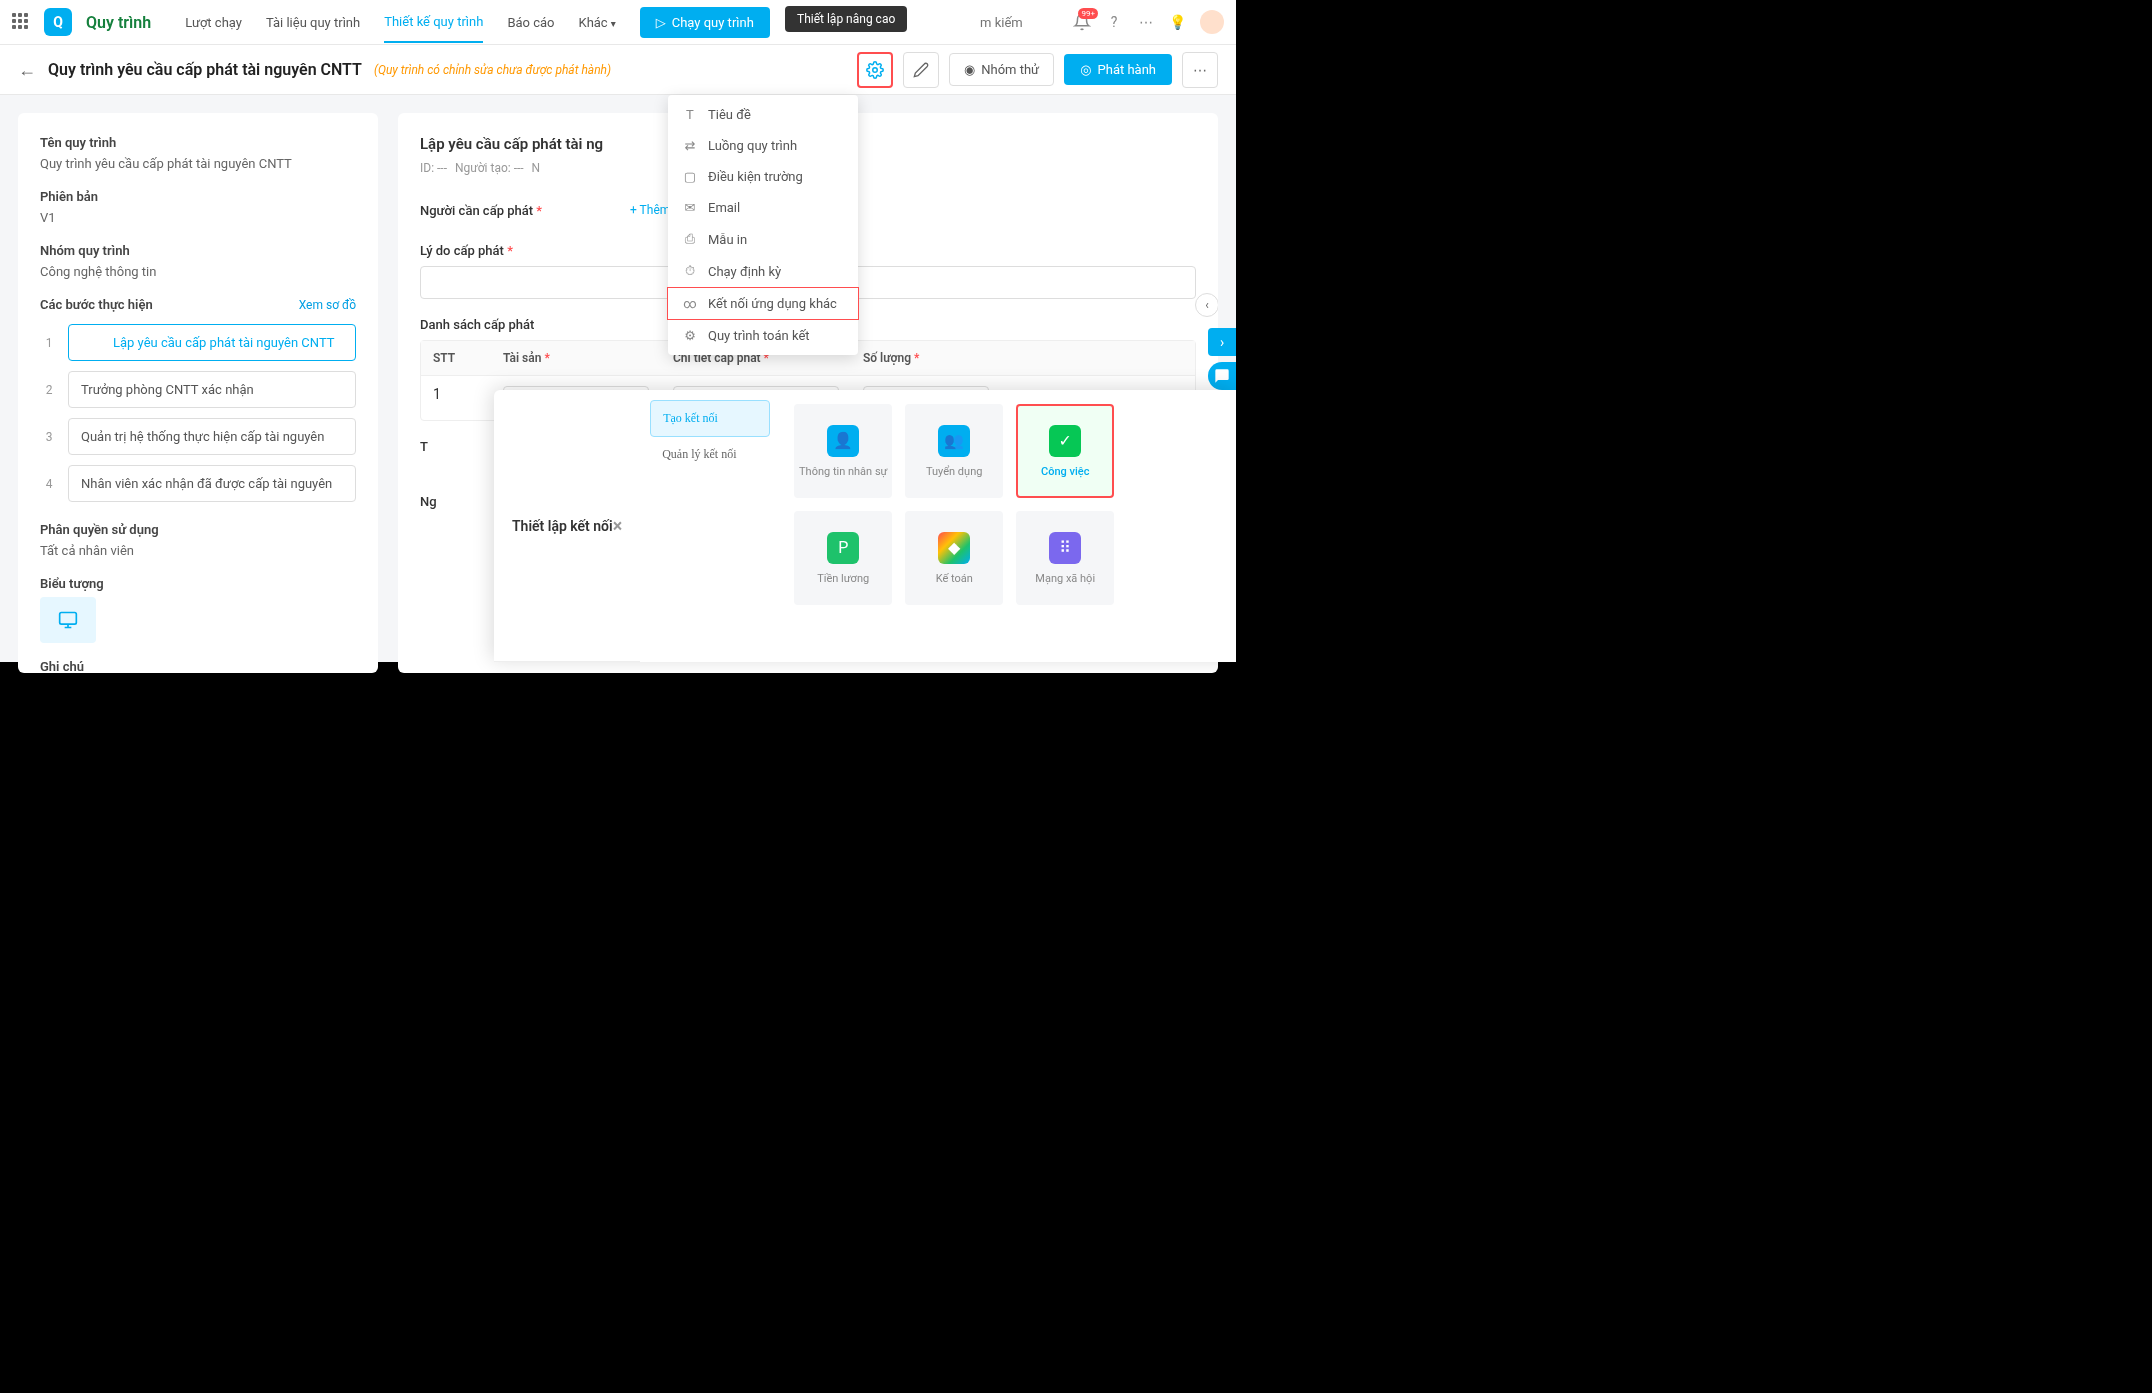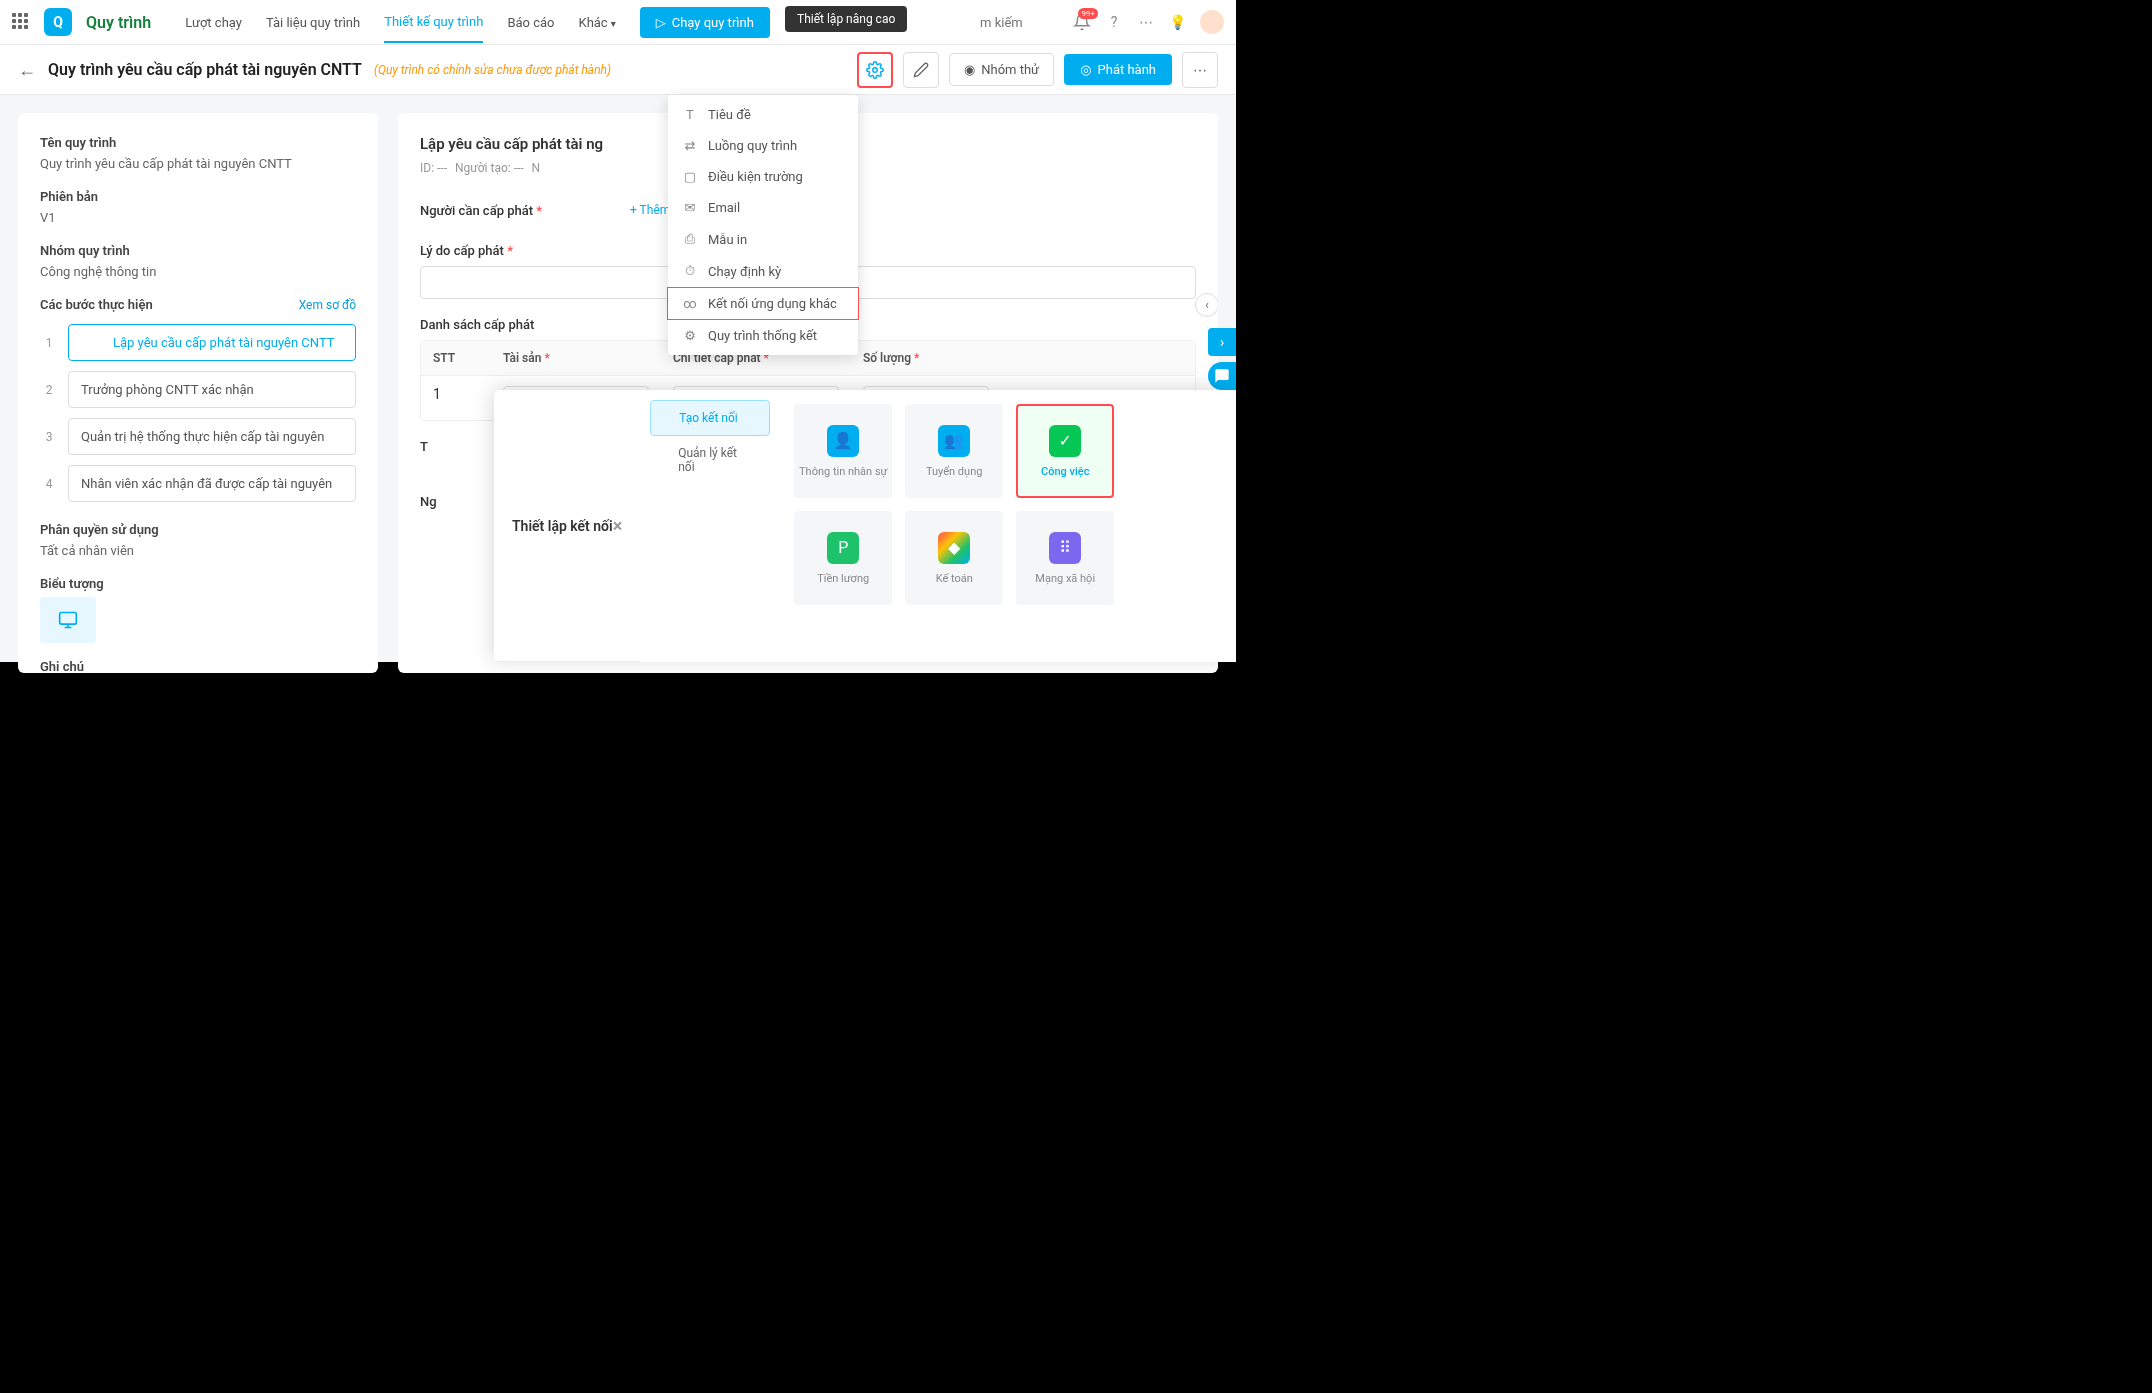--- a/index.html
+++ b/index.html
@@ -60,21 +60,21 @@
 .collapse-chip { position:absolute; right:-1px; top:180px; width:24px; height:24px; border:1px solid #ddd; background:#fff; border-radius:50%; display:flex; align-items:center; justify-content:center; cursor:pointer; font-size:12px; color:#666; }
 .dropdown { position:absolute; top:95px; left:668px; width:190px; background:#fff; border-radius:4px; box-shadow:0 4px 16px rgba(0,0,0,0.15); z-index:40; padding:4px 0; }
 .dd-item { display:flex; align-items:center; gap:10px; padding:8px 14px; font-size:13px; color:#555; cursor:pointer; }
 .dd-item.hl { border:1.5px solid #ff4d4f; margin:0 -1px; }
 .dd-icon { width:16px; color:#888; text-align:center; font-size:13px; }
 .modal { position:absolute; left:494px; right:0; top:390px; bottom:0; background:#fff; border-radius:6px 0 0 0; box-shadow:-2px -2px 20px rgba(0,0,0,0.15); z-index:60; display:flex; flex-direction:row; }
 .modal-hdr { padding:14px 18px; font-weight:600; font-size:14px; border-bottom:1px solid #eee; display:flex; justify-content:space-between; align-items:center; }
 .modal-close { font-size:18px; color:#999; cursor:pointer; }
 .modal-body { display:flex; flex:1; overflow:hidden; }
 .modal-side { width:140px; padding:10px; }
-.ms-item { padding:10px 28px; font-size:12px; border-radius:4px; cursor:pointer; color:#666; }
+.ms-item { padding:10px 12px; font-size:12px; border-radius:4px; cursor:pointer; color:#666;font-family:Liberation Serif, serif; }
 .ms-item.active { background:#e6f7ff; color:#00aef0; border:1px solid #99e0ff; }
 .modal-main { flex:1; padding:14px; display:flex; gap:13px; flex-wrap:wrap; align-content:flex-start; }
 .app-card { width:98px; height:94px; background:#f5f6f8; border-radius:4px; display:flex; flex-direction:column; align-items:center; justify-content:center; gap:8px; cursor:pointer; font-size:11px; color:#888; border:2px solid transparent; }
 .app-card.sel { border:2px solid #ff4d4f; background:#f0fff4; }
 .app-card.sel .app-lbl { color:#00aef0; font-weight:500; }
 .app-ico { width:32px; height:32px; border-radius:6px; display:flex; align-items:center; justify-content:center; color:#fff; font-size:16px; }
 .fab-group { position:absolute; right:0; top:328px; display:flex; flex-direction:column; gap:6px; z-index:30; }
 .fab { width:28px; height:28px; background:#00aef0; border-radius:4px 0 0 4px; display:flex; align-items:center; justify-content:center; color:#fff; cursor:pointer; }
 svg { display:block; }
 </style>
@@ -254,21 +254,21 @@
     <div class="dd-item">
         <span class="dd-icon">⏱</span>
         <span>Chạy định kỳ</span>
       </div>
     <div class="dd-item hl">
         <span class="dd-icon">∞</span>
         <span>Kết nối ứng dụng khác</span>
       </div>
     <div class="dd-item">
         <span class="dd-icon">⚙</span>
-        <span>Quy trình thống kết</span>
+        <span>Quy trình toán kết</span>
       </div>
   </div>
 
   <div class="fab-group">
     <div class="fab">›</div>
     <div class="fab" style="border-radius:50% 0 0 50%">
       <svg width="16" height="16" viewBox="0 0 24 24" fill="#fff">
           <path d="M20 2H4a2 2 0 00-2 2v18l4-4h14a2 2 0 002-2V4a2 2 0 00-2-2z"></path>
         </svg>
     </div>

